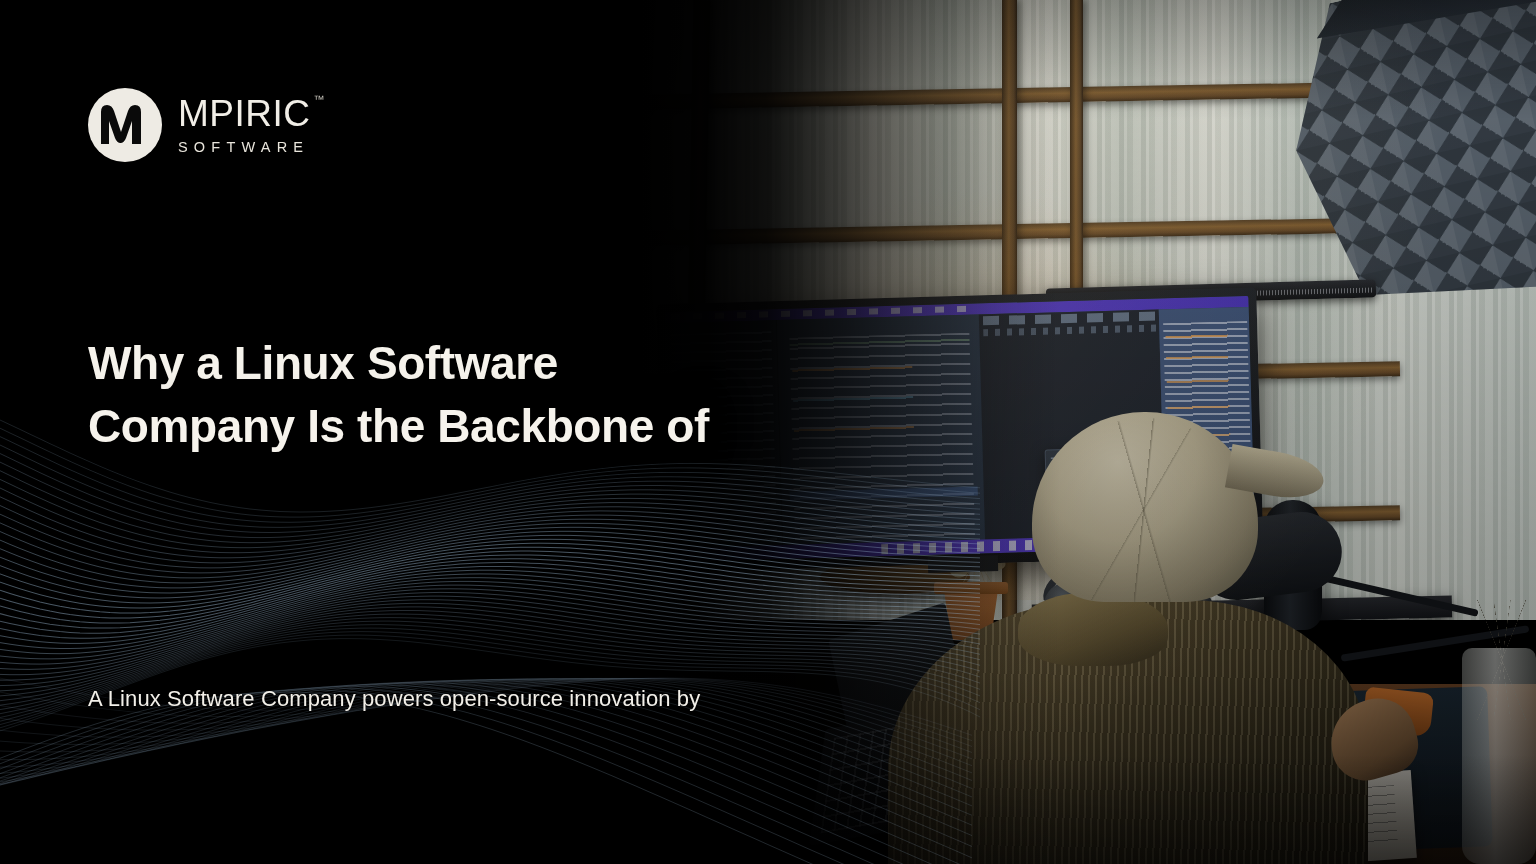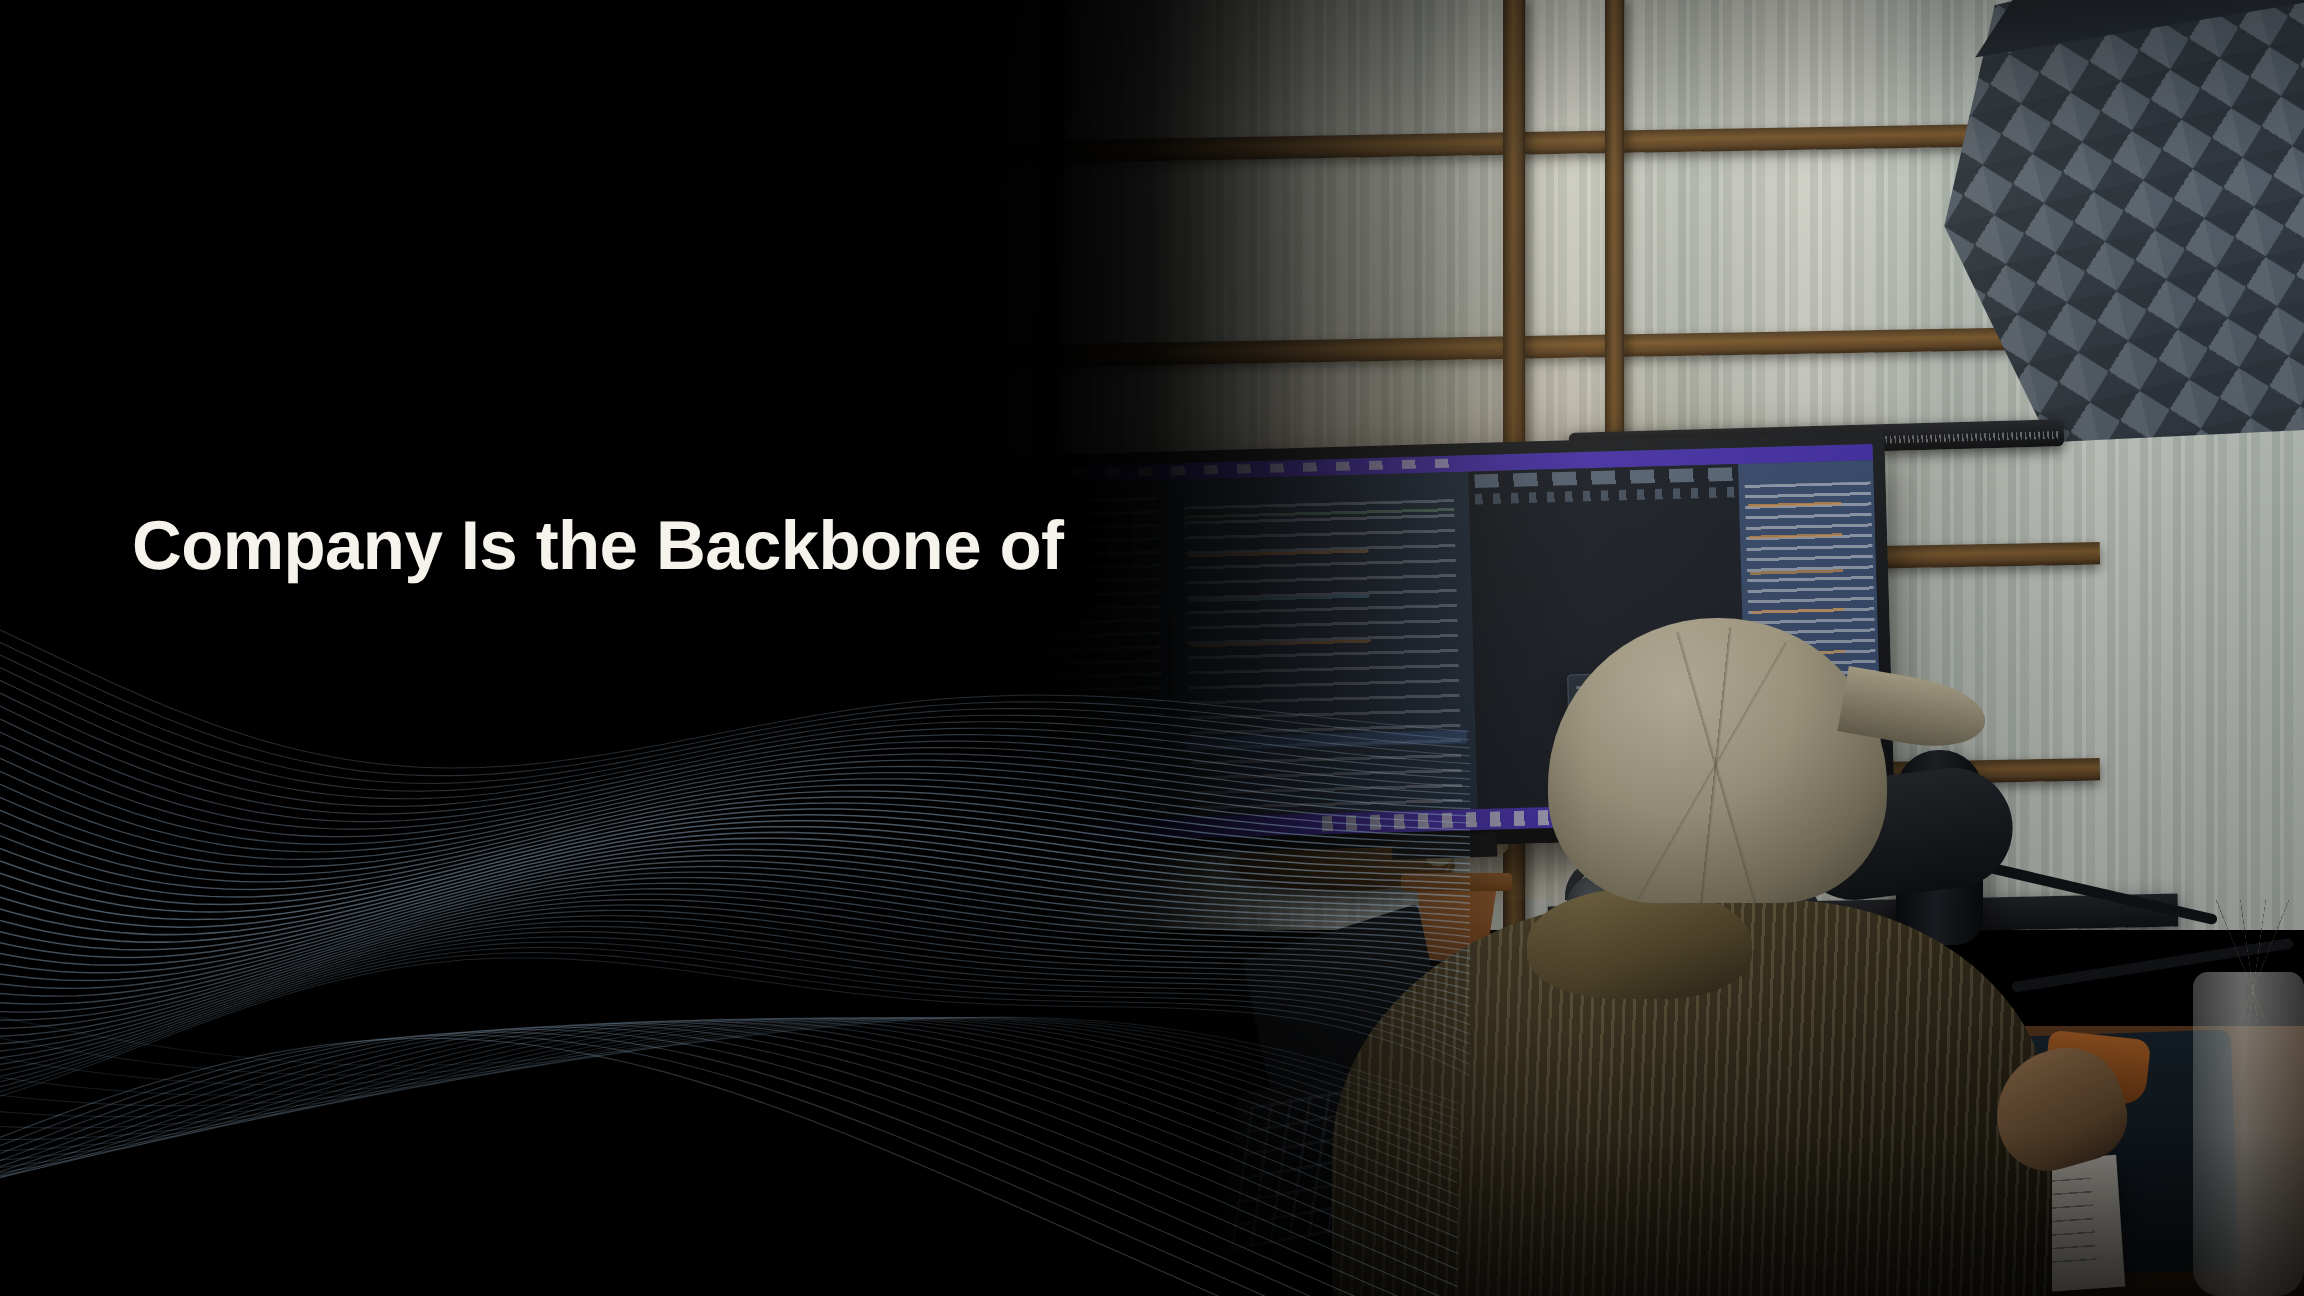--- a/index.html
+++ b/index.html
@@ -685,21 +685,35 @@
         <path d="M0.0 403.5 L12.0 399.9 L24.0 396.2 L36.0 392.3 L48.0 388.4 L60.0 384.5 L72.0 380.5 L84.0 376.4 L96.0 372.4 L108.0 368.3 L120.0 364.3 L132.0 360.3 L144.0 356.3 L156.0 352.3 L168.0 348.4 L180.0 344.6 L192.0 340.9 L204.0 337.3 L216.0 333.8 L228.0 330.4 L240.0 327.2 L252.0 324.1 L264.0 321.2 L276.0 318.5 L288.0 315.9 L300.0 313.6 L312.0 311.4 L324.0 309.5 L336.0 307.8 L348.0 306.3 L360.0 305.0 L372.0 304.0 L384.0 303.2 L396.0 302.7 L408.0 302.4 L420.0 302.4 L432.0 302.6 L444.0 303.0 L456.0 303.7 L468.0 304.7 L480.0 305.9 L492.0 307.3 L504.0 309.0 L516.0 310.9 L528.0 313.0 L540.0 315.3 L552.0 317.9 L564.0 320.6 L576.0 323.6 L588.0 326.8 L600.0 330.1 L612.0 333.6 L624.0 337.2 L636.0 341.1 L648.0 345.0 L660.0 349.1 L672.0 353.4 L684.0 357.7 L696.0 362.2 L708.0 366.7 L720.0 371.3 L732.0 376.1 L744.0 380.9 L756.0 385.7 L768.0 390.6 L780.0 395.6 L792.0 400.6 L804.0 405.6 L816.0 410.7 L828.0 415.8 L840.0 420.9 L852.0 426.0 L864.0 431.2 L876.0 436.3 L888.0 441.5 L900.0 446.7 L912.0 451.9 L924.0 457.0 L936.0 462.2 L948.0 467.4 L960.0 472.6 L972.0 477.9 " stroke="#93aec6" stroke-width="0.75" stroke-opacity="0.251" fill="none"></path>
         <path d="M0.0 401.1 L12.0 397.2 L24.0 393.1 L36.0 389.0 L48.0 384.9 L60.0 380.7 L72.0 376.5 L84.0 372.3 L96.0 368.1 L108.0 363.9 L120.0 359.8 L132.0 355.7 L144.0 351.7 L156.0 347.8 L168.0 343.9 L180.0 340.2 L192.0 336.5 L204.0 333.1 L216.0 329.7 L228.0 326.5 L240.0 323.5 L252.0 320.7 L264.0 318.0 L276.0 315.5 L288.0 313.3 L300.0 311.3 L312.0 309.5 L324.0 307.9 L336.0 306.5 L348.0 305.4 L360.0 304.6 L372.0 304.0 L384.0 303.6 L396.0 303.5 L408.0 303.6 L420.0 304.0 L432.0 304.7 L444.0 305.6 L456.0 306.7 L468.0 308.1 L480.0 309.7 L492.0 311.6 L504.0 313.7 L516.0 316.0 L528.0 318.6 L540.0 321.3 L552.0 324.2 L564.0 327.4 L576.0 330.7 L588.0 334.2 L600.0 337.9 L612.0 341.7 L624.0 345.7 L636.0 349.8 L648.0 354.0 L660.0 358.4 L672.0 362.9 L684.0 367.4 L696.0 372.1 L708.0 376.8 L720.0 381.6 L732.0 386.5 L744.0 391.5 L756.0 396.5 L768.0 401.5 L780.0 406.6 L792.0 411.7 L804.0 416.8 L816.0 421.9 L828.0 427.1 L840.0 432.3 L852.0 437.5 L864.0 442.7 L876.0 447.9 L888.0 453.1 L900.0 458.3 L912.0 463.5 L924.0 468.7 L936.0 473.9 L948.0 479.2 L960.0 484.4 L972.0 489.7 " stroke="#93aec6" stroke-width="0.75" stroke-opacity="0.260" fill="none"></path>
         <path d="M0.0 397.8 L12.0 393.6 L24.0 389.3 L36.0 385.0 L48.0 380.6 L60.0 376.3 L72.0 372.0 L84.0 367.7 L96.0 363.4 L108.0 359.2 L120.0 355.0 L132.0 351.0 L144.0 347.0 L156.0 343.1 L168.0 339.4 L180.0 335.8 L192.0 332.3 L204.0 329.0 L216.0 325.9 L228.0 322.9 L240.0 320.2 L252.0 317.6 L264.0 315.3 L276.0 313.2 L288.0 311.3 L300.0 309.6 L312.0 308.2 L324.0 307.0 L336.0 306.1 L348.0 305.4 L360.0 305.0 L372.0 304.8 L384.0 304.9 L396.0 305.3 L408.0 305.9 L420.0 306.7 L432.0 307.8 L444.0 309.2 L456.0 310.8 L468.0 312.6 L480.0 314.7 L492.0 317.0 L504.0 319.5 L516.0 322.2 L528.0 325.2 L540.0 328.3 L552.0 331.6 L564.0 335.1 L576.0 338.8 L588.0 342.6 L600.0 346.6 L612.0 350.8 L624.0 355.0 L636.0 359.4 L648.0 363.9 L660.0 368.5 L672.0 373.2 L684.0 377.9 L696.0 382.8 L708.0 387.7 L720.0 392.7 L732.0 397.7 L744.0 402.8 L756.0 407.9 L768.0 413.0 L780.0 418.2 L792.0 423.3 L804.0 428.5 L816.0 433.7 L828.0 439.0 L840.0 444.2 L852.0 449.4 L864.0 454.6 L876.0 459.9 L888.0 465.1 L900.0 470.4 L912.0 475.6 L924.0 480.9 L936.0 486.1 L948.0 491.4 L960.0 496.7 L972.0 502.0 " stroke="#93aec6" stroke-width="0.75" stroke-opacity="0.268" fill="none"></path>
         <path d="M0.0 393.7 L12.0 389.3 L24.0 384.8 L36.0 380.3 L48.0 375.9 L60.0 371.4 L72.0 367.0 L84.0 362.7 L96.0 358.4 L108.0 354.2 L120.0 350.2 L132.0 346.2 L144.0 342.3 L156.0 338.6 L168.0 335.0 L180.0 331.6 L192.0 328.4 L204.0 325.4 L216.0 322.5 L228.0 319.9 L240.0 317.4 L252.0 315.2 L264.0 313.3 L276.0 311.5 L288.0 310.0 L300.0 308.8 L312.0 307.8 L324.0 307.1 L336.0 306.6 L348.0 306.4 L360.0 306.4 L372.0 306.7 L384.0 307.3 L396.0 308.1 L408.0 309.2 L420.0 310.5 L432.0 312.1 L444.0 313.9 L456.0 315.9 L468.0 318.2 L480.0 320.7 L492.0 323.4 L504.0 326.4 L516.0 329.5 L528.0 332.8 L540.0 336.4 L552.0 340.0 L564.0 343.9 L576.0 347.9 L588.0 352.0 L600.0 356.3 L612.0 360.7 L624.0 365.2 L636.0 369.9 L648.0 374.6 L660.0 379.4 L672.0 384.3 L684.0 389.2 L696.0 394.2 L708.0 399.3 L720.0 404.4 L732.0 409.5 L744.0 414.7 L756.0 419.9 L768.0 425.1 L780.0 430.3 L792.0 435.6 L804.0 440.8 L816.0 446.1 L828.0 451.3 L840.0 456.6 L852.0 461.8 L864.0 467.1 L876.0 472.4 L888.0 477.6 L900.0 482.9 L912.0 488.2 L924.0 493.4 L936.0 498.7 L948.0 504.0 L960.0 509.4 L972.0 514.7 " stroke="#93aec6" stroke-width="0.75" stroke-opacity="0.276" fill="none"></path>
         <path d="M0.0 389.0 L12.0 384.4 L24.0 379.8 L36.0 375.3 L48.0 370.7 L60.0 366.3 L72.0 361.9 L84.0 357.6 L96.0 353.4 L108.0 349.3 L120.0 345.4 L132.0 341.5 L144.0 337.9 L156.0 334.4 L168.0 331.1 L180.0 327.9 L192.0 325.0 L204.0 322.3 L216.0 319.8 L228.0 317.5 L240.0 315.4 L252.0 313.6 L264.0 312.1 L276.0 310.7 L288.0 309.7 L300.0 308.9 L312.0 308.4 L324.0 308.1 L336.0 308.1 L348.0 308.4 L360.0 308.9 L372.0 309.7 L384.0 310.7 L396.0 312.0 L408.0 313.6 L420.0 315.4 L432.0 317.4 L444.0 319.7 L456.0 322.2 L468.0 324.9 L480.0 327.9 L492.0 331.0 L504.0 334.4 L516.0 337.9 L528.0 341.6 L540.0 345.4 L552.0 349.5 L564.0 353.6 L576.0 357.9 L588.0 362.4 L600.0 366.9 L612.0 371.6 L624.0 376.3 L636.0 381.2 L648.0 386.1 L660.0 391.1 L672.0 396.1 L684.0 401.2 L696.0 406.3 L708.0 411.5 L720.0 416.7 L732.0 422.0 L744.0 427.2 L756.0 432.5 L768.0 437.8 L780.0 443.0 L792.0 448.3 L804.0 453.6 L816.0 458.9 L828.0 464.2 L840.0 469.4 L852.0 474.7 L864.0 480.0 L876.0 485.3 L888.0 490.6 L900.0 495.8 L912.0 501.1 L924.0 506.4 L936.0 511.7 L948.0 517.1 L960.0 522.4 L972.0 527.8 " stroke="#93aec6" stroke-width="0.75" stroke-opacity="0.284" fill="none"></path>
         <path d="M0.0 383.8 L12.0 379.1 L24.0 374.5 L36.0 370.0 L48.0 365.5 L60.0 361.1 L72.0 356.8 L84.0 352.6 L96.0 348.5 L108.0 344.6 L120.0 340.8 L132.0 337.3 L144.0 333.8 L156.0 330.6 L168.0 327.6 L180.0 324.8 L192.0 322.2 L204.0 319.9 L216.0 317.8 L228.0 315.9 L240.0 314.3 L252.0 312.9 L264.0 311.8 L276.0 311.0 L288.0 310.4 L300.0 310.1 L312.0 310.0 L324.0 310.3 L336.0 310.8 L348.0 311.5 L360.0 312.6 L372.0 313.8 L384.0 315.4 L396.0 317.2 L408.0 319.2 L420.0 321.5 L432.0 324.0 L444.0 326.7 L456.0 329.7 L468.0 332.8 L480.0 336.2 L492.0 339.7 L504.0 343.4 L516.0 347.3 L528.0 351.4 L540.0 355.6 L552.0 359.9 L564.0 364.4 L576.0 368.9 L588.0 373.6 L600.0 378.4 L612.0 383.3 L624.0 388.3 L636.0 393.3 L648.0 398.4 L660.0 403.5 L672.0 408.7 L684.0 413.9 L696.0 419.1 L708.0 424.4 L720.0 429.7 L732.0 435.0 L744.0 440.3 L756.0 445.6 L768.0 450.9 L780.0 456.2 L792.0 461.5 L804.0 466.9 L816.0 472.2 L828.0 477.4 L840.0 482.7 L852.0 488.0 L864.0 493.3 L876.0 498.6 L888.0 503.9 L900.0 509.2 L912.0 514.5 L924.0 519.8 L936.0 525.1 L948.0 530.5 L960.0 535.9 L972.0 541.3 " stroke="#93aec6" stroke-width="0.75" stroke-opacity="0.292" fill="none"></path>
         <path d="M0.0 378.3 L12.0 373.7 L24.0 369.1 L36.0 364.6 L48.0 360.2 L60.0 355.9 L72.0 351.8 L84.0 347.8 L96.0 343.9 L108.0 340.3 L120.0 336.8 L132.0 333.5 L144.0 330.4 L156.0 327.5 L168.0 324.9 L180.0 322.4 L192.0 320.3 L204.0 318.3 L216.0 316.7 L228.0 315.3 L240.0 314.1 L252.0 313.2 L264.0 312.6 L276.0 312.3 L288.0 312.2 L300.0 312.4 L312.0 312.9 L324.0 313.6 L336.0 314.7 L348.0 315.9 L360.0 317.5 L372.0 319.3 L384.0 321.3 L396.0 323.6 L408.0 326.1 L420.0 328.8 L432.0 331.8 L444.0 334.9 L456.0 338.3 L468.0 341.9 L480.0 345.6 L492.0 349.5 L504.0 353.6 L516.0 357.8 L528.0 362.2 L540.0 366.7 L552.0 371.3 L564.0 376.0 L576.0 380.9 L588.0 385.8 L600.0 390.8 L612.0 395.8 L624.0 401.0 L636.0 406.1 L648.0 411.4 L660.0 416.6 L672.0 421.9 L684.0 427.2 L696.0 432.5 L708.0 437.9 L720.0 443.2 L732.0 448.6 L744.0 453.9 L756.0 459.2 L768.0 464.6 L780.0 469.9 L792.0 475.2 L804.0 480.5 L816.0 485.8 L828.0 491.1 L840.0 496.4 L852.0 501.7 L864.0 507.0 L876.0 512.3 L888.0 517.5 L900.0 522.8 L912.0 528.2 L924.0 533.5 L936.0 538.8 L948.0 544.2 L960.0 549.6 L972.0 555.1 " stroke="#93aec6" stroke-width="0.75" stroke-opacity="0.300" fill="none"></path>
       </g>
   </svg>
 
+  <div id="logo">
+    <div class="logo-mark">
+      <svg width="74" height="74" viewBox="0 0 74 74">
+        <path d="M13 56 L13 24 Q13 17 19 17 Q24 17 26 23 L33 44 L40 23 Q42 17 47 17 Q53 17 53 24 L53 56 L44 56 L44 33 L38 50 Q36 55 32.5 55 Q29 55 27 50 L21 33 L21 56 Z" fill="#0a0a0a"></path>
+      </svg>
+    </div>
+    <div class="logo-word">
+      <div class="logo-name">MPIRIC</div>
+      <span class="logo-tm">™</span>
+      <div class="logo-sub">SOFTWARE</div>
+    </div>
+  </div>
 
   <h1 id="headline">
+    <span class="hl">Why a Linux Software</span>
     <span class="hl">Company Is the Backbone of</span>
   </h1>
 
   <p id="subcopy">
+    <span class="sl">A Linux Software Company powers open-source innovation by</span>
   </p>
 
 </div>
 
 </body></html>

